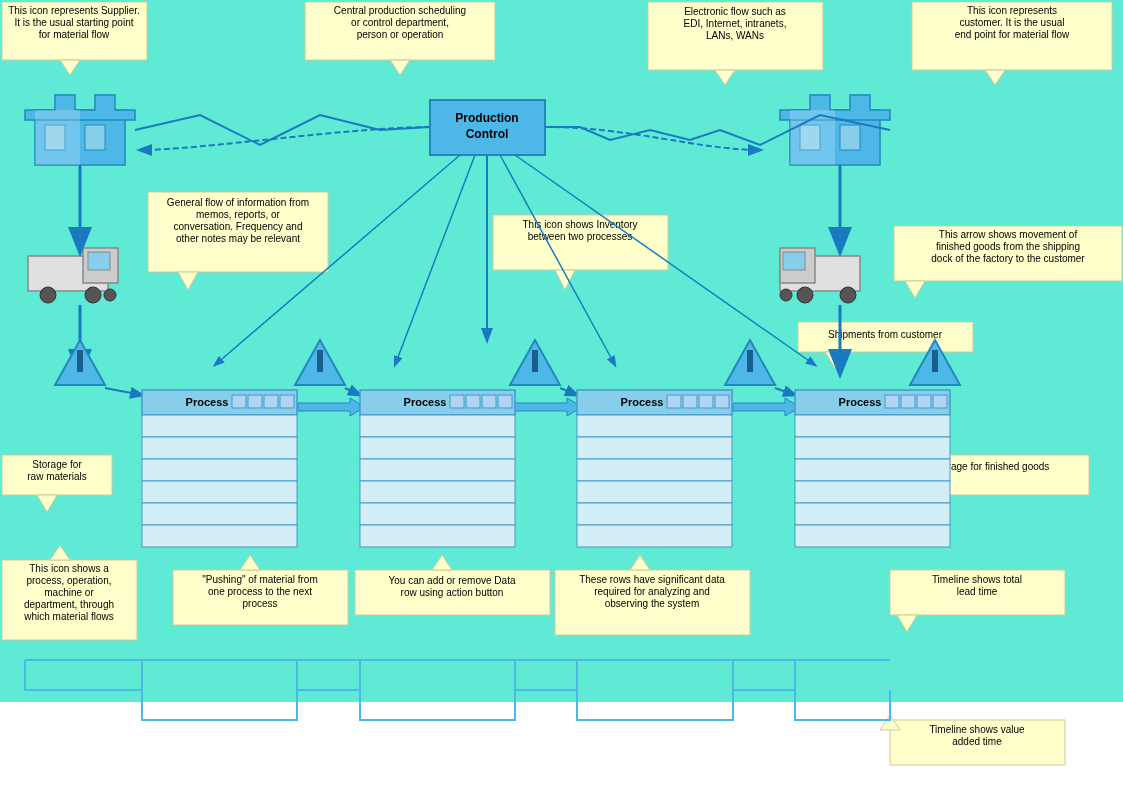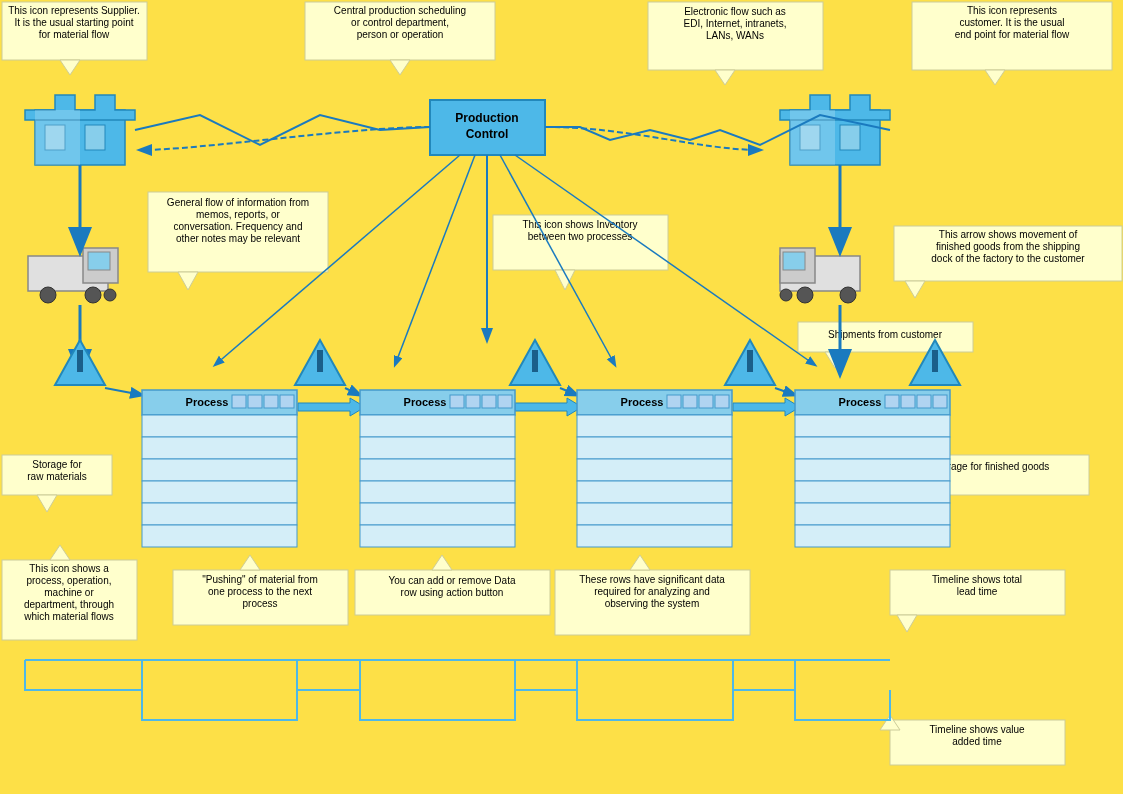--- a/index.html
+++ b/index.html
@@ -7,23 +7,23 @@
       background: #fff;
       font-family: Arial, sans-serif;
       font-size: 11px;
       overflow: hidden;
       width: 1123px;
       height: 794px;
       position: relative;
     }
     .diagram-container {
       width: 1123px;
-      height: 794px;
+      height: 702px;
       position: relative;
-      background: #fde047;
+      background: #5eead4;
     }
   </style>
 </head>
 <body>
 <div class="diagram-container">
 
 <svg width="1123" height="794" style="position:absolute;top:0;left:0;">
 
   <rect x="2" y="2" width="145" height="58" fill="#ffffcc" stroke="#cccc99" stroke-width="1"></rect>
   <text x="74" y="14" text-anchor="middle" font-size="10" font-family="Arial">This icon represents Supplier.</text>

